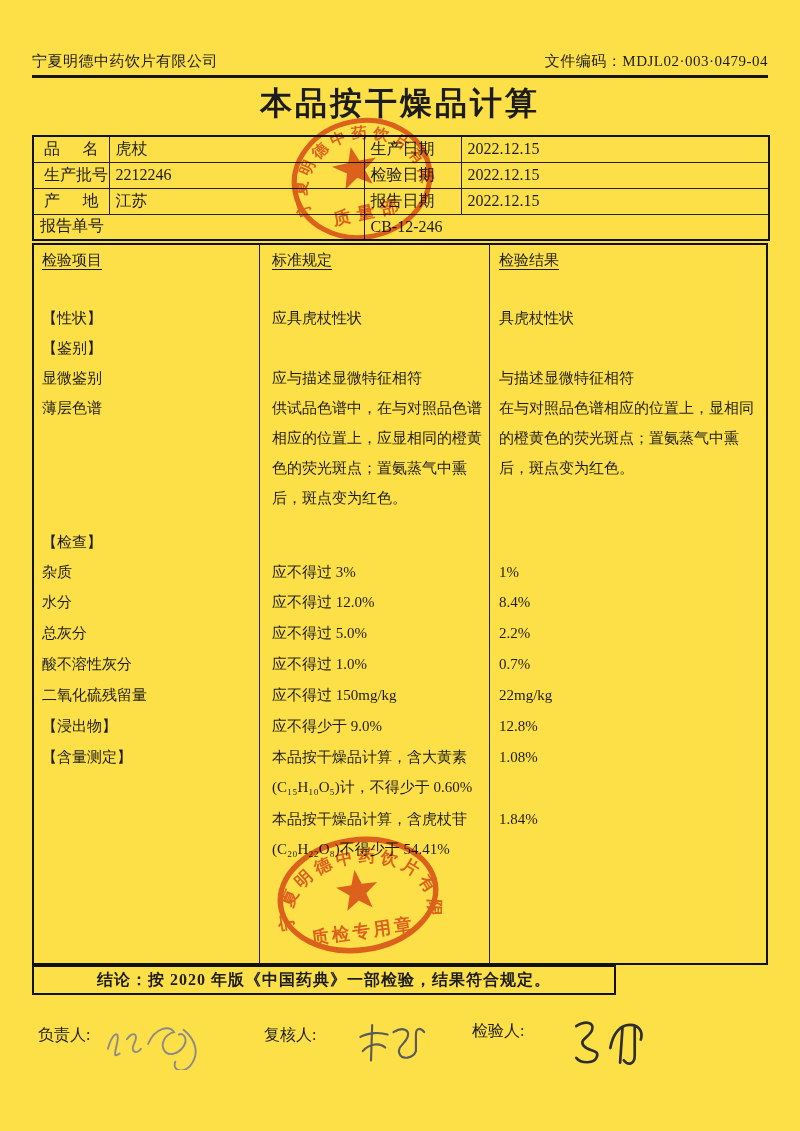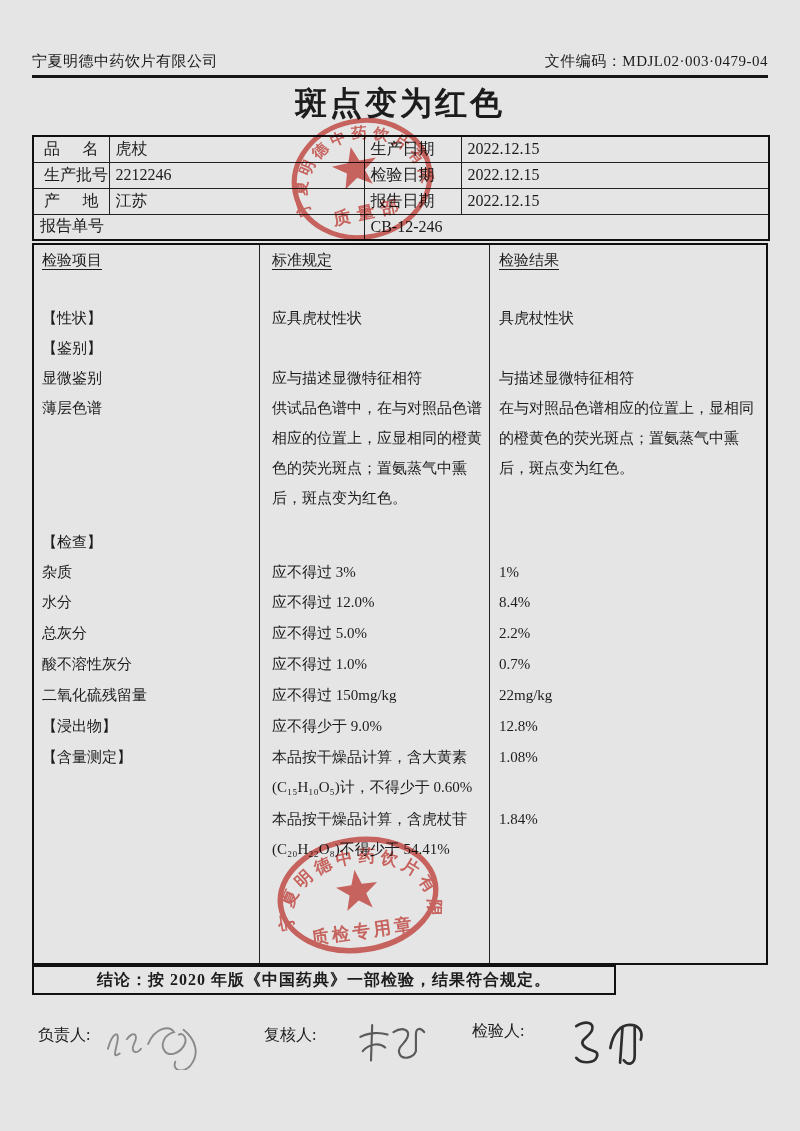--- a/index.html
+++ b/index.html
@@ -1,18 +1,18 @@
 <!DOCTYPE html>
 <html style="--stamp-red: #d7544d;"><head>
 <meta charset="utf-8">
 <style>
   * { margin:0; padding:0; box-sizing:border-box; }
   html,body { background:#fff; }
   .page {
-    position:relative; width:800px; height:1131px; background:#e5e5e5;
+    position:relative; width:800px; height:1131px; background:#fde047;
     font-family:"Liberation Serif","DejaVu Serif",serif; color:#1c1c1c;
     overflow:hidden;
   }
   
   .header-row { position:absolute; top:52px; left:32px; width:736px;
     display:flex; justify-content:space-between; font-size:15px; letter-spacing:0.5px; }
   .rule { position:absolute; top:75px; left:32px; width:736px; height:3px; background:#161616; }
   .title { position:absolute; top:82px; left:0; width:800px; text-align:center;
     font-size:32px; font-weight:bold; letter-spacing:3px;
     font-family:"DejaVu Sans","Liberation Sans",sans-serif; }
@@ -59,21 +59,21 @@
 </head>
 <body>
 
 <div class="page">
 
   <div class="header-row">
     <span>宁夏明德中药饮片有限公司</span>
     <span><span>文件编码：</span><span>MDJL02·003·0479-04</span></span>
   </div>
   <div class="rule"></div>
-  <div class="title">斑点变为红色</div>
+  <div class="title">本品按干燥品计算</div>
 
   <table class="info-table">
     <colgroup>
         <col style="width:76px">
         <col style="width:255px">
         <col style="width:97px">
         <col style="width:308px">
       </colgroup>
     <tbody>
         <tr>

